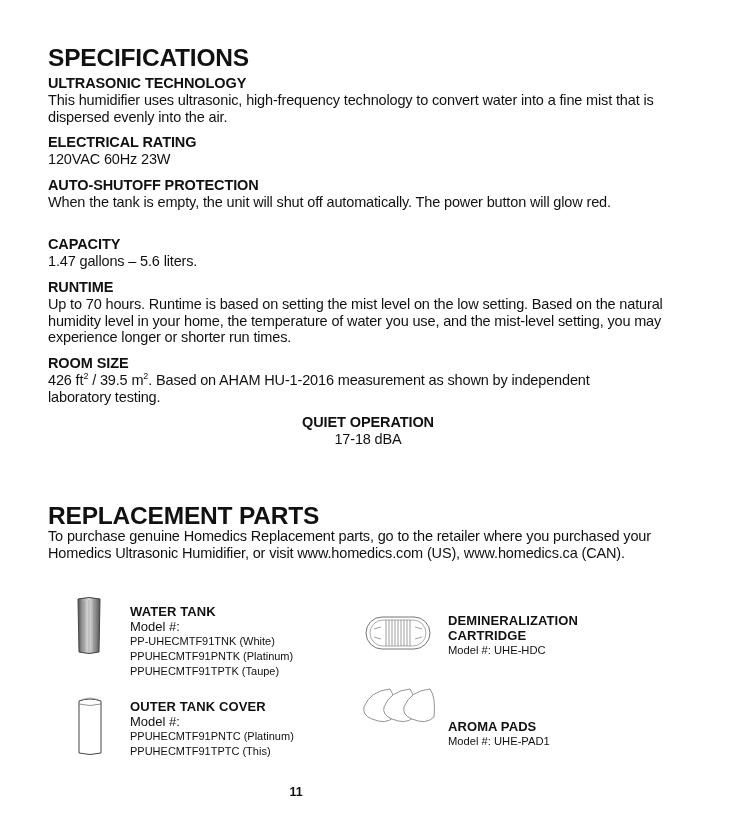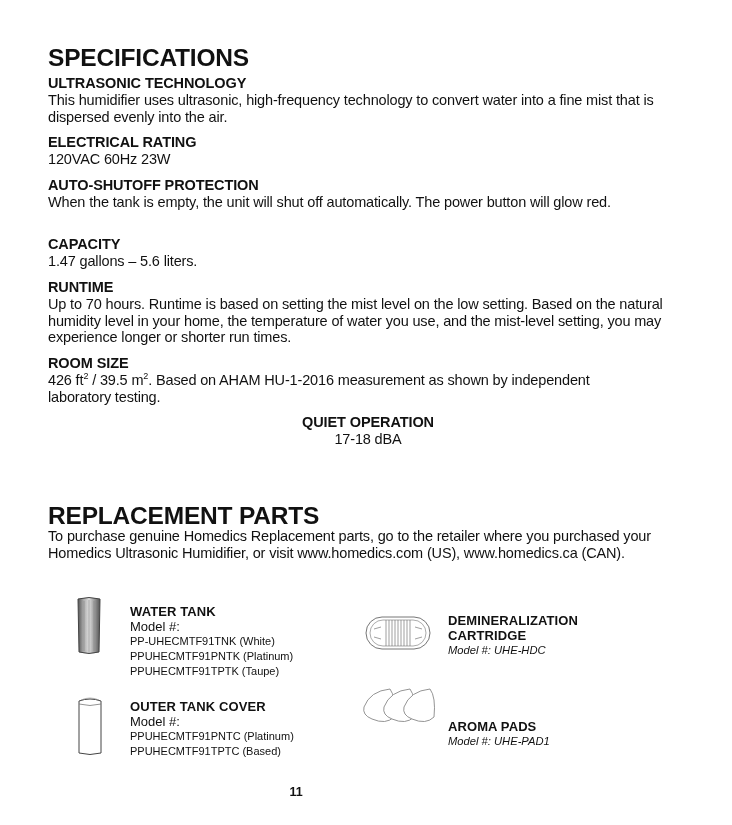--- a/index.html
+++ b/index.html
@@ -22,21 +22,21 @@
     }
     sup { font-size: 9px; line-height: 0; vertical-align: 6px; }
     .intro {
       position: absolute; left: 48px; top: 528px; width: 640px;
       font-size: 14.5px; line-height: 16.5px; letter-spacing: -0.15px;
     }
     .part { position: absolute; }
     .part-title { font-weight: bold; font-size: 13px; line-height: 15px; letter-spacing: 0.1px; }
     .part-model { font-size: 13px; line-height: 15px; }
     .part-line { font-size: 11px; line-height: 14.8px; }
-    .part-model-inline { font-size: 11.2px; line-height: 15px; font-style: italic; }
+    .part-model-inline { font-size: 11.2px; line-height: 15px; }
     .icon { position: absolute; }
     .page-number {
       position: absolute; left: 0; width: 592px; top: 785px; text-align: center;
       font-size: 12.5px; font-weight: bold;
     }
   </style>
 </head>
 <body>
 
 <div class="h1" style="top:44px;">SPECIFICATIONS</div>
@@ -106,21 +106,21 @@
   <svg width="28" height="62" viewBox="0 0 28 62">
     <path d="M3 6 Q14 2 25 6 L25 58 Q14 61 3 58 Z" fill="#fff" stroke="#444" stroke-width="1"></path>
     <path d="M3 9 Q14 12 25 9" fill="none" stroke="#777" stroke-width="0.8"></path>
     <path d="M5 5 Q14 1 23 5" fill="none" stroke="#888" stroke-width="0.6"></path>
   </svg>
 </div>
 <div class="part" style="left:130px; top:699px;">
   <div class="part-title">OUTER TANK COVER</div>
   <div class="part-model">Model #:</div>
   <div class="part-line">PPUHECMTF91PNTC (Platinum)</div>
-  <div class="part-line">PPUHECMTF91TPTC (Based)</div>
+  <div class="part-line">PPUHECMTF91TPTC (This)</div>
 </div>
 
 <div class="icon" style="left:365px; top:616px;">
   <svg width="66" height="34" viewBox="0 0 66 34">
     <rect x="1" y="1" width="64" height="32" rx="16" ry="16" fill="#fff" stroke="#666" stroke-width="0.9"></rect>
     <rect x="5" y="4" width="56" height="26" rx="13" ry="13" fill="none" stroke="#888" stroke-width="0.7"></rect>
     <g stroke="#777" stroke-width="0.7">
       <line x1="21" y1="4" x2="21" y2="30"></line>
         <line x1="24" y1="4" x2="24" y2="30"></line>
       <line x1="27" y1="4" x2="27" y2="30"></line>

